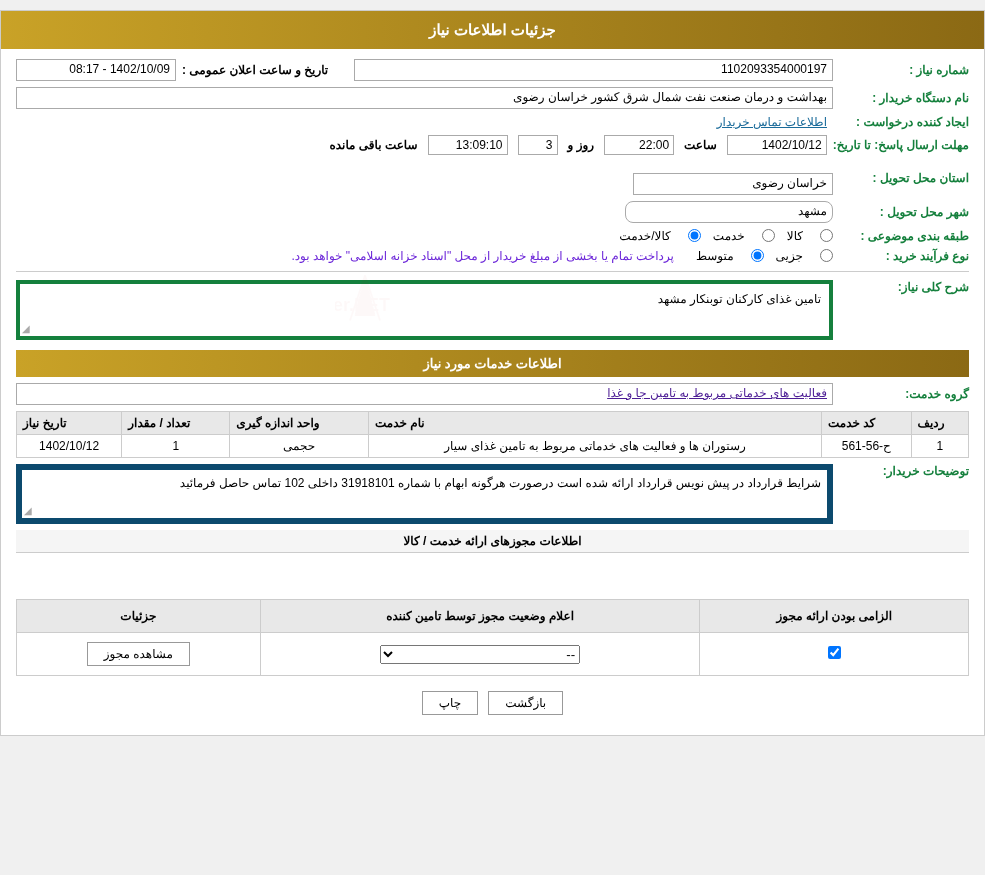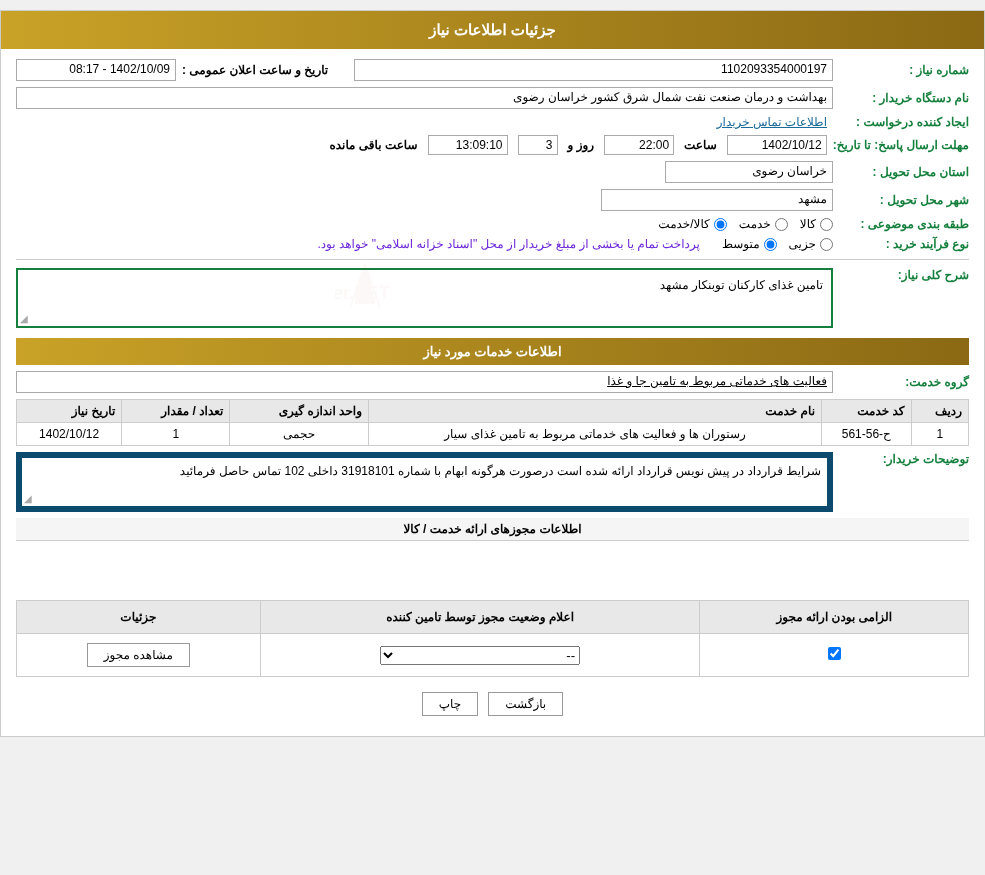--- a/index.html
+++ b/index.html
@@ -67,21 +67,21 @@
       background: linear-gradient(to left, #8B6914, #c9a227);
       color: white;
       text-align: center;
       padding: 6px;
       font-size: 13px;
       font-weight: bold;
       margin: 10px 0 6px 0;
     }
     .watermark-area {
       position: relative;
-      border: 2px solid #15803d;
+      border: 4px solid #15803d;
       min-height: 60px;
       padding: 8px;
       background: #fff;
       text-align: right;
       font-size: 12px;
       flex: 1;
     }
     .watermark-logo {
       position: absolute;
       top: 50%;
@@ -97,38 +97,38 @@
     table.data-table {
       width: 100%;
       border-collapse: collapse;
       margin: 6px 0;
       font-size: 12px;
     }
     table.data-table th {
       background: #e8e8e8;
       border: 1px solid #ccc;
       padding: 4px 6px;
-      text-align: right;
+      text-align: left;
       font-weight: bold;
     }
     table.data-table td {
       border: 1px solid #ccc;
       padding: 4px 6px;
       text-align: center;
     }
     .radio-group {
       display: flex;
       gap: 12px;
       align-items: center;
       direction: rtl;
     }
     .radio-item {
       display: flex;
-      align-items: center;
-      gap: 4px;
+      align-items: flex-start;
+      gap: 17px;
     }
     .desc-box {
       border: 6px solid #0c4a6e;
       padding: 6px;
       min-height: 60px;
       text-align: right;
       font-size: 12px;
       background: #fff;
       flex: 1;
       position: relative;
@@ -139,21 +139,21 @@
       left: 2px;
       color: #aaa;
       font-size: 10px;
     }
     .permissions-header {
       text-align: center;
       font-weight: bold;
       background: #f5f5f5;
       padding: 4px;
       border-bottom: 1px solid #ccc;
-      margin-bottom: 19px;
+      margin-bottom: 6px;
     }
     .permissions-table {
       width: 100%;
       border-collapse: collapse;
       font-size: 12px;
     }
     .permissions-table th, .permissions-table td {
       border: 1px solid #ccc;
       padding: 9px 8px;
       text-align: center;
@@ -228,26 +228,26 @@
       <span class="inline-label" style="margin:0 4px;">ساعت</span>
       <span class="input-box small-input" style="width:70px;">22:00</span>
       <span class="inline-label" style="margin:0 4px;">روز و</span>
       <span class="input-box small-input" style="width:40px;">3</span>
       <span class="input-box small-input" style="width:80px;margin-right:4px;">13:09:10</span>
       <span class="inline-label" style="margin-right:4px;">ساعت باقی مانده</span>
     </div>
 
     <div class="form-row">
       <span class="form-label">استان محل تحویل :</span>
-      <span class="input-box" style="width:168px;">خراسان رضوی</span>
+      <span class="input-box" style="width:200px;margin-top:12px;">خراسان رضوی</span>
     </div>
 
     <div class="form-row">
       <span class="form-label">شهر محل تحویل :</span>
-      <span class="input-box" style="width:232px;">مشهد</span>
+      <span class="input-box" style="width:208px;border-radius:8px;">مشهد</span>
     </div>
 
     <div class="form-row">
       <span class="form-label">طبقه بندی موضوعی :</span>
       <div class="radio-group">
         <div class="radio-item">
           <input type="radio" name="category" style="">
           <span>کالا</span>
         </div>
         <div class="radio-item">
@@ -292,21 +292,21 @@
         <span class="desc-resize">◢</span>
       </div>
     </div>
 
     <div class="section-header">
       <span>اطلاعات خدمات مورد نیاز</span>
     </div>
 
     <div class="form-row">
       <span class="form-label">گروه خدمت:</span>
-      <span class="input-box" style="flex:1; color:#000000; text-decoration:underline; cursor:pointer;">فعالیت های خدماتی مربوط به تامین جا و غذا</span>
+      <span class="input-box" style="flex:1; color:#4c1d95; text-decoration:underline; cursor:pointer;">فعالیت های خدماتی مربوط به تامین جا و غذا</span>
     </div>
 
     <table class="data-table">
       <thead>
         <tr>
           <th>ردیف</th>
           <th>کد خدمت</th>
           <th>نام خدمت</th>
           <th>واحد اندازه گیری</th>
           <th>تعداد / مقدار</th>

